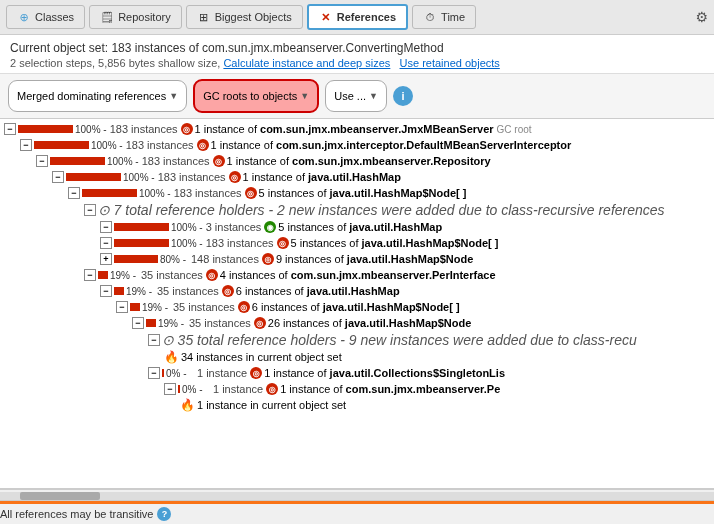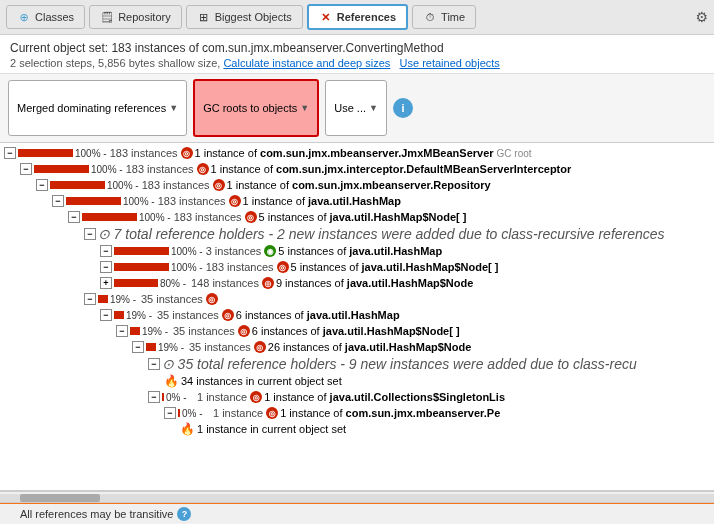--- a/index.html
+++ b/index.html
@@ -79,23 +79,23 @@
       align-items: center;
       gap: 6px;
       padding: 5px 8px;
       background: #f5f5f5;
       border-bottom: 1px solid #ccc;
     }
     .dropdown-btn {
       display: flex;
       align-items: center;
       gap: 3px;
-      padding: 21px 8px;
+      padding: 9px 8px;
       border: 1px solid #aaa;
-      border-radius: 3px;
+      border-radius: 9px;
       background: #fff;
       cursor: pointer;
       font-size: 11px;
     }
     .dropdown-btn.highlighted {
       border: 2px solid #cc0000;
       background: #fca5a5;
     }
     .dropdown-arrow {
       font-size: 9px;
@@ -222,22 +222,22 @@
     .scrollbar-thumb {
       position: absolute;
       height: 8px;
       background: #aaa;
       border-radius: 2px;
       width: 80px;
       left: 20px;
     }
     .status-bar {
       background: #f0f0f0;
-      border-top: 1px solid #f97316;
-      padding: 3px 20px;
+      border-top: 3px solid #f97316;
+      padding: 3px 0;
       display: flex;
       align-items: center;
       gap: 4px;
       font-size: 11px;
       color: #333;
     }
     .help-icon {
       width: 14px;
       height: 14px;
       border-radius: 50%;
@@ -421,20 +421,21 @@
 
     <div class="tree-row">
       <span class="tree-indent" style="width:80px"></span>
       <span class="expand-btn">−</span>
       <span class="bar-container">
           <span class="bar" style="width:10px"></span>
         </span>
       <span class="pct-text">19% -</span>
       <span class="instances-text">35 instances</span>
       <span class="obj-icon red">◎</span>
+      <span class="class-name">4 instances of <span class="bold">com.sun.jmx.mbeanserver.PerInterface</span></span>
     </div>
 
     <div class="tree-row">
       <span class="tree-indent" style="width:96px"></span>
       <span class="expand-btn">−</span>
       <span class="bar-container">
           <span class="bar" style="width:10px"></span>
         </span>
       <span class="pct-text">19% -</span>
       <span class="instances-text">35 instances</span>

